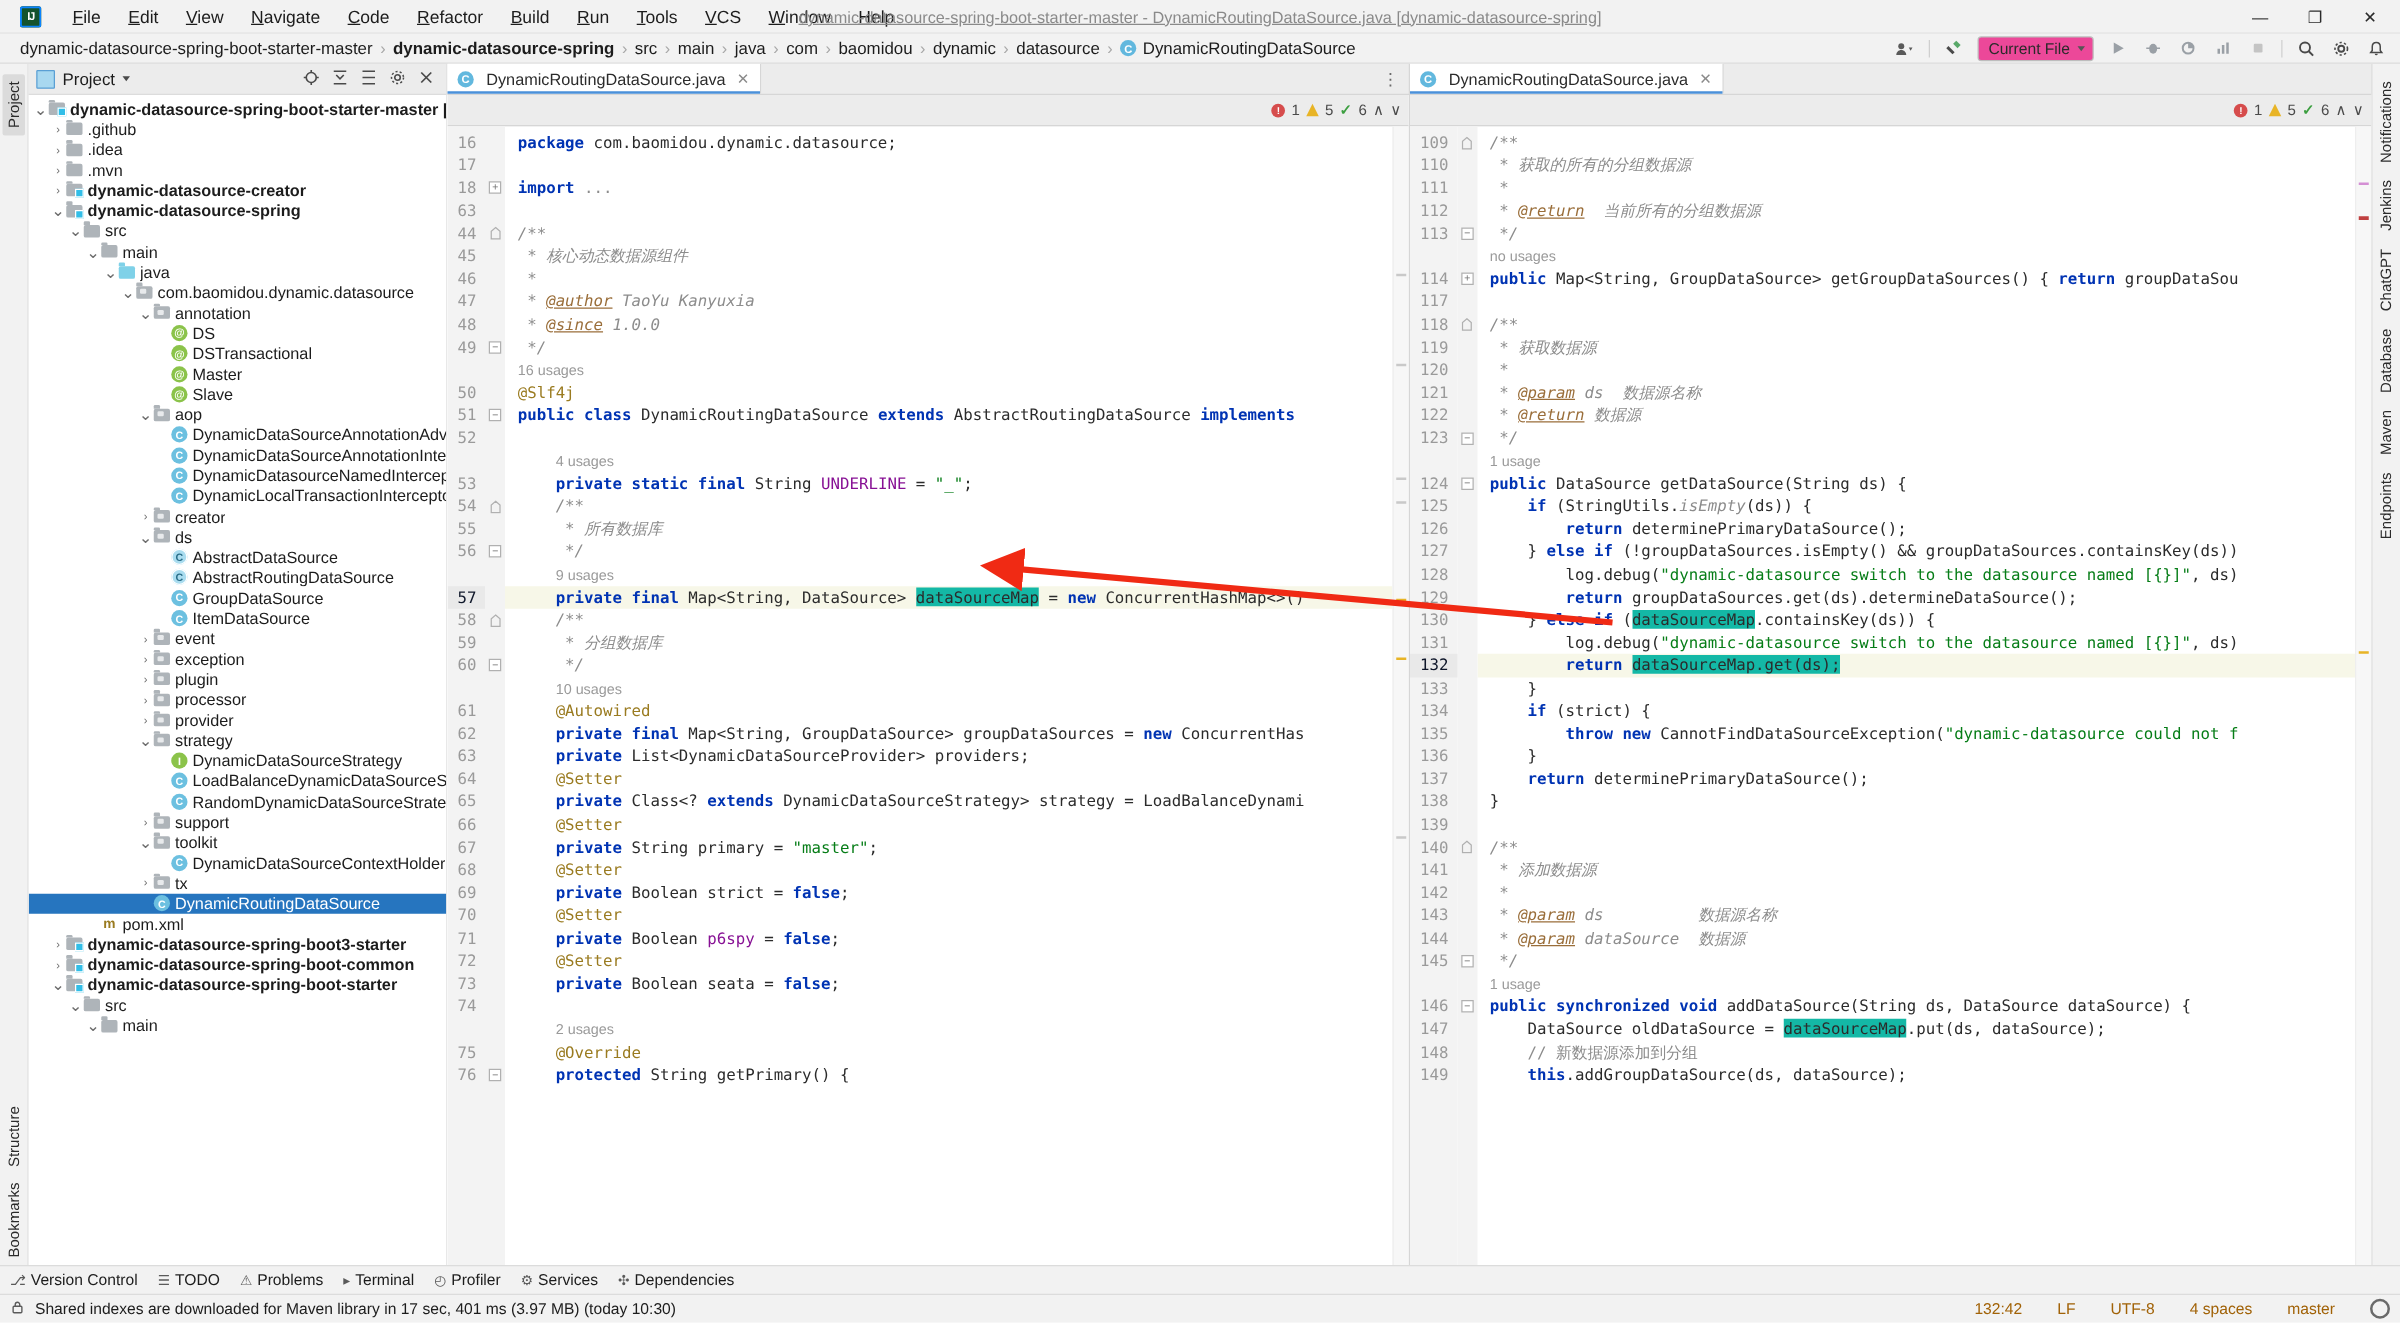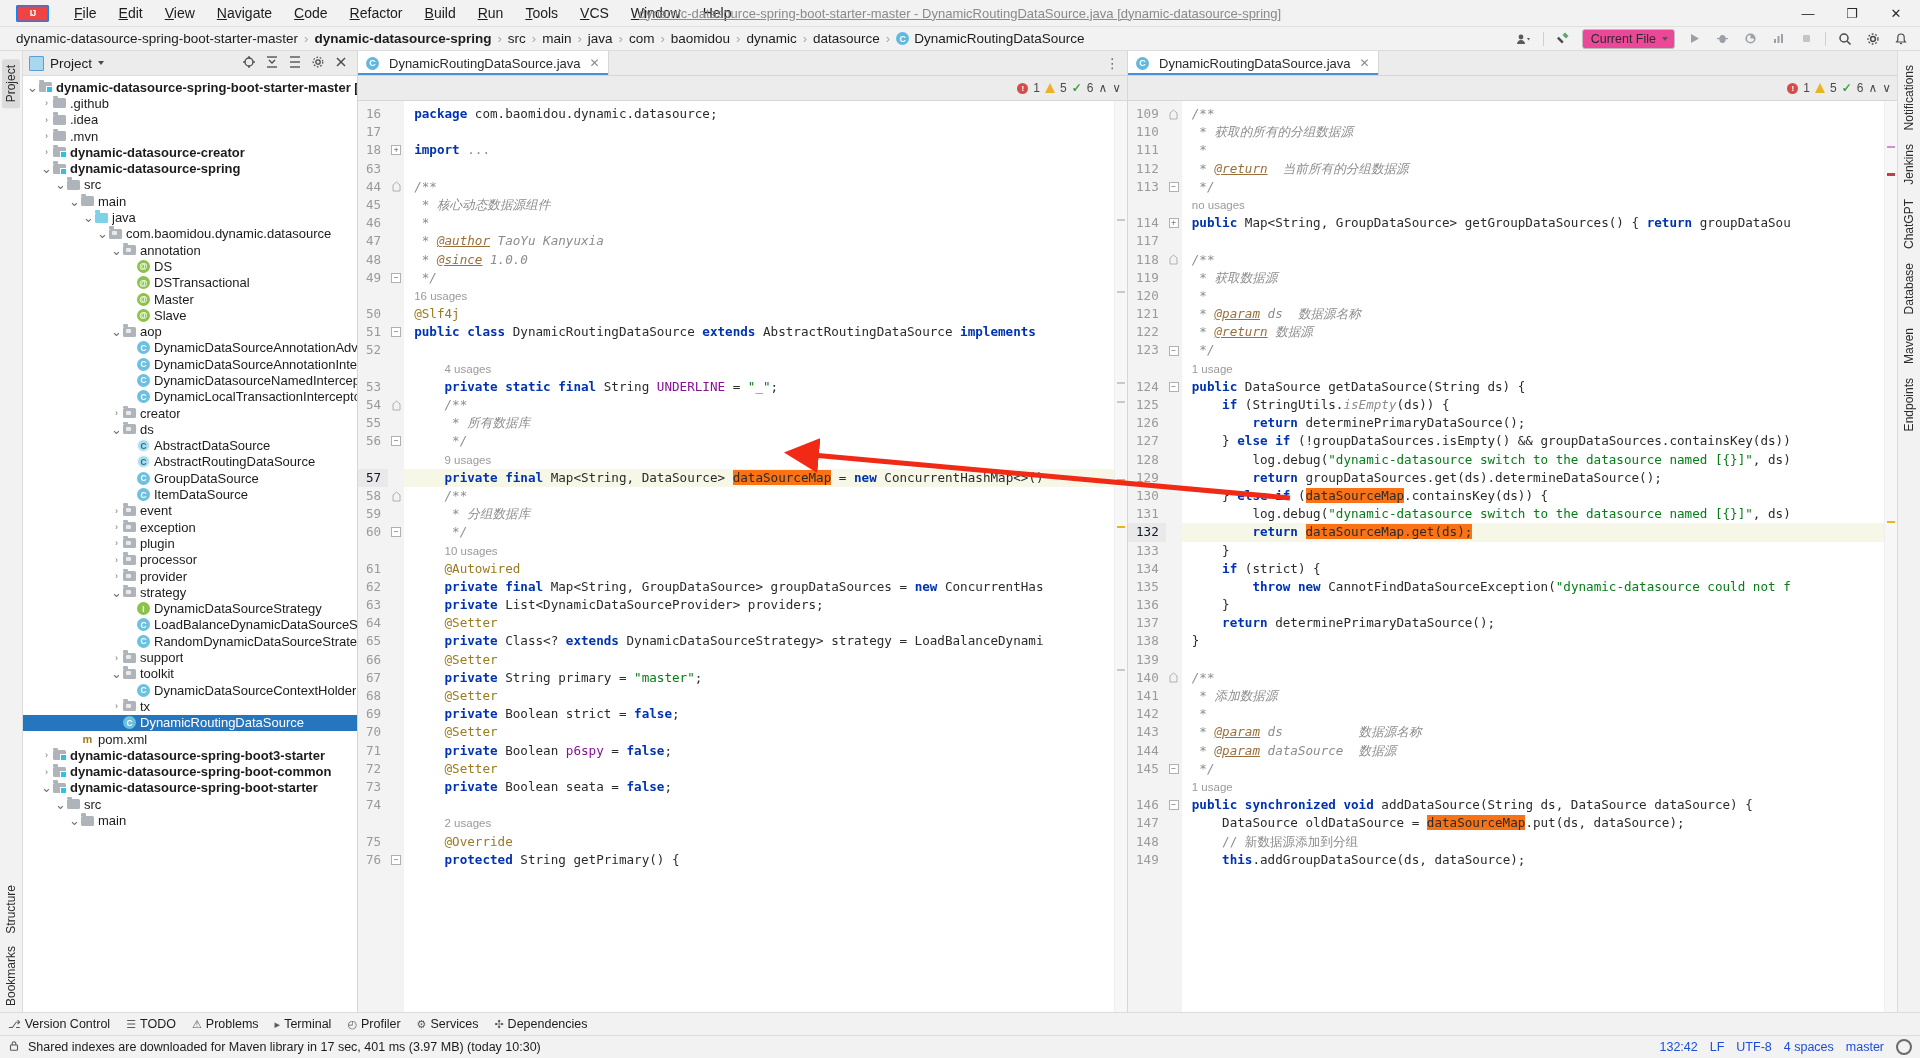--- a/index.html
+++ b/index.html
@@ -8,21 +8,21 @@
     background:#f2f2f2;
     font-family:"Liberation Sans",sans-serif;
     font-size:13.5px;color:#2b2b2b;
     -webkit-font-smoothing:antialiased;
   }
   .ide{position:relative;width:1920px;height:1058px;display:flex;flex-direction:column;}
 
   
   .titlebar{height:26px;background:#f2f2f2;display:flex;align-items:center;
             border-bottom:1px solid #e0e0e0;position:relative;flex:0 0 26px;}
-  .ij-logo{width:33px;height:17px;margin-left:16px;margin-right:14px;background:#ef4444;
+  .ij-logo{width:17px;height:17px;margin-left:16px;margin-right:14px;background:#14532d;
            border-radius:2px;color:#fff;font-size:9px;font-weight:bold;display:flex;
            align-items:center;justify-content:center;letter-spacing:-1px;
            box-shadow:inset 0 0 0 1.5px #0a84ff;}
   .menubar{display:flex;gap:0px;}
   .menubar .mi{padding:2px 11px;font-size:14px;color:#1c1c1c;cursor:default;}
   .menubar .mi u{text-decoration:underline;}
   .win-title{position:absolute;left:0;right:0;text-align:center;font-size:13px;color:#8a8a8a;
              pointer-events:none;text-decoration:underline;}
   .wincontrols{margin-left:auto;display:flex;align-items:center;gap:0;padding-right:2px;}
   .wc{width:44px;height:26px;display:flex;align-items:center;justify-content:center;font-size:13px;color:#2b2b2b;}
@@ -119,37 +119,37 @@
   .cl{height:18.2px;line-height:18.2px;white-space:pre;padding-left:10px;}
   .cl.cur{background:#f7f7e8;}
   .hint{color:#9a9a9a;font-family:"Liberation Sans",sans-serif;font-size:11.5px;}
   .kw{color:#0033b3;font-weight:bold;}
   .str{color:#067d17;}
   .cmt{color:#8c8c8c;}
   .jdoc{color:#8c8c8c;font-style:italic;}
   .jtag{color:#9a6e3a;font-style:italic;text-decoration:underline;}
   .ann{color:#9a7b20;}
   .fld{color:#871094;}
-  .hl{background:#f97316;}
+  .hl{background:#14b8a6;}
 
   
   .markers{flex:0 0 12px;background:#f7f7f7;position:relative;border-left:1px solid #eee;}
   .mk{position:absolute;right:2px;width:8px;height:2px;}
 
   
   .rightrail{width:22px;background:#f2f2f2;border-left:1px solid #dcdcdc;display:flex;
              flex-direction:column;align-items:center;padding-top:8px;gap:2px;flex:0 0 22px;}
 
   
   .bottombar{height:22px;background:#f2f2f2;border-top:1px solid #dcdcdc;display:flex;
              align-items:center;gap:16px;padding:0 8px;font-size:12.5px;color:#1c1c1c;flex:0 0 22px;}
   .bottombar .bi{display:flex;align-items:center;gap:4px;}
   .statusbar{height:22px;background:#f2f2f2;border-top:1px solid #dcdcdc;display:flex;align-items:center;
              padding:0 8px;font-size:12.5px;color:#1c1c1c;gap:8px;flex:0 0 22px;}
-  .statusbar .right{margin-left:auto;display:flex;align-items:center;gap:12px;color:#1d4ed8;}
+  .statusbar .right{margin-left:auto;display:flex;align-items:center;gap:28px;color:#a16207;}
   .minicircle{width:12px;height:12px;border-radius:50%;border:2px solid #6a6a6a;}
 
   
   .arrow-ann{position:absolute;left:0;top:0;pointer-events:none;}
 </style>
 </head>
 <body>
 
 <div class="ide">
 

